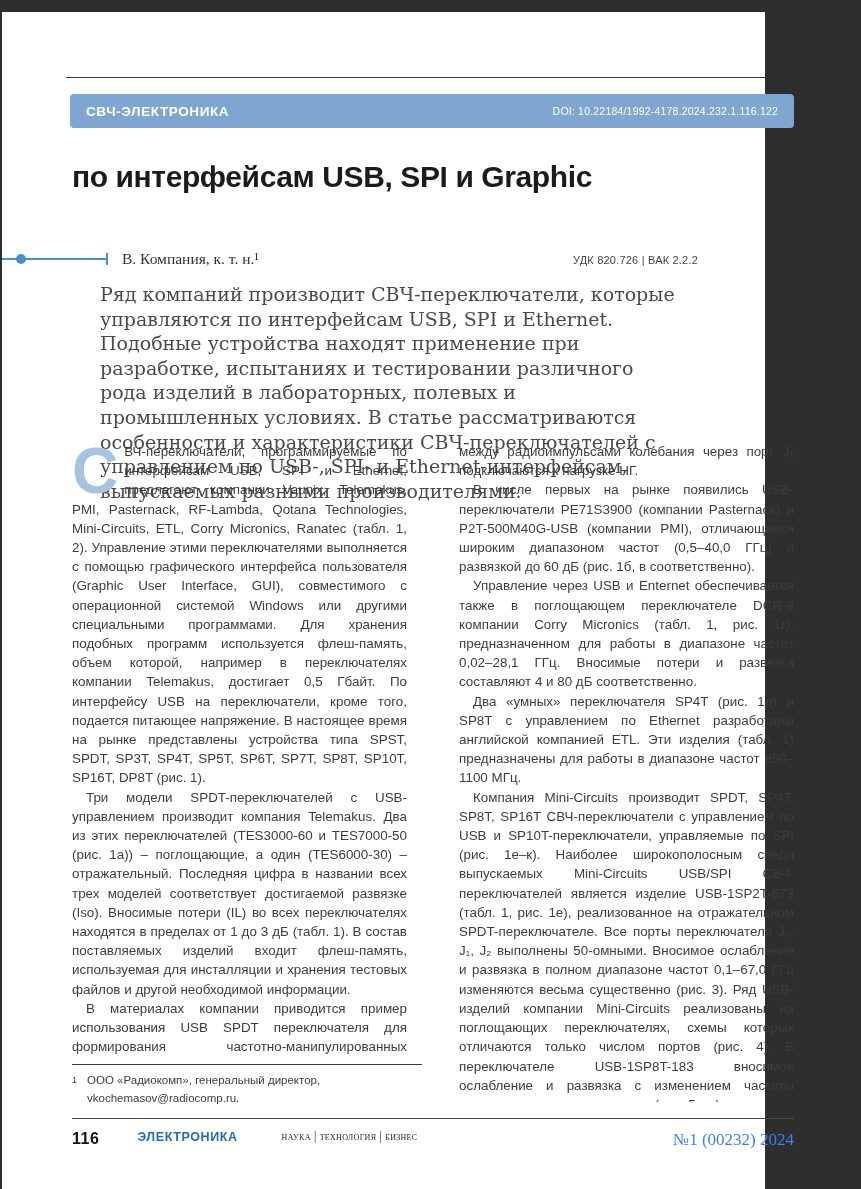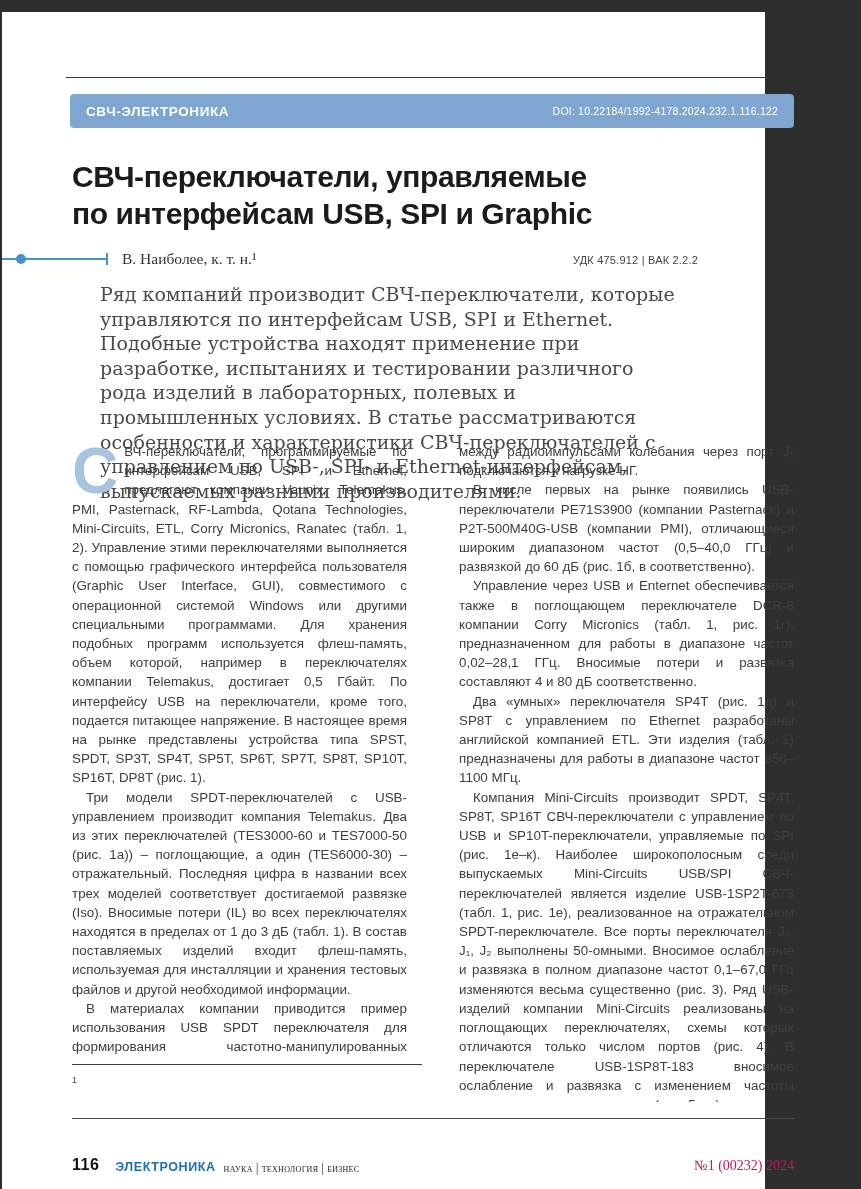--- a/index.html
+++ b/index.html
@@ -87,61 +87,60 @@
   .footnote-body{display:flex;}
   .footnote-marker{
     font-size:9px;vertical-align:top;margin-right:10px;color:#3d3d3d;
   }
   .footer-rule{
     position:absolute;left:70px;top:1106px;width:722px;height:0;
     border-top:1.5px solid #4a4a4a;
   }
   .footer{
     position:absolute;left:70px;top:1118px;width:722px;
-    display:flex;align-items:flex-end;
+    display:flex;align-items:flex-start;gap:22px;
   }
   .footer .pagenum{
     font-size:16px;font-weight:bold;color:#111111;letter-spacing:0.5px;
   }
   .footer .journal{
     font-size:12.5px;font-weight:bold;color:#1f6cb0;letter-spacing:0.6px;margin-left:16px;
   }
   .footer .tagline{
     font-family:"Liberation Serif","DejaVu Serif",serif;
     font-variant:small-caps;
-    font-size:11.5px;color:#222222;margin-left:8px;letter-spacing:0.3px;
+    font-size:11.5px;color:#222222;margin-left:22px;letter-spacing:0.3px;
   }
   .footer .issue{
     margin-left:auto;
     font-family:"Liberation Serif","DejaVu Serif",serif;
-    font-size:14px;color:#be185d;margin-top:28px;
+    font-size:17px;color:#3b82f6;
   }
 </style>
 </head>
 <body>
 
 <div class="page">
 
   <div class="topline"></div>
 
   <div class="headerbar">
     <span class="section">СВЧ-ЭЛЕКТРОНИКА</span>
     <span class="doi">DOI: 10.22184/1992-4178.2024.232.1.116.122</span>
   </div>
 
   <div class="title">
-    <div>СВЧ-переключатели, управляемые</div>
     <div>по интерфейсам USB, SPI и Graphic</div>
   </div>
 
   <div class="author-rule"></div>
   <div class="author-dot"></div>
   <div class="author-tick"></div>
-  <div class="author">В. Наиболее, к. т. н.¹</div>
-  <div class="udk">УДК 475.912 | ВАК 2.2.2</div>
+  <div class="author">В. Компания, к. т. н.¹</div>
+  <div class="udk">УДК 820.726 | ВАК 2.2.2</div>
 
   <div class="abstract">Ряд компаний производит СВЧ-переключатели, которые управляются по интерфейсам USB, SPI и Ethernet. Подобные устройства находят применение при разработке, испытаниях и тестировании различного рода изделий в лабораторных, полевых и промышленных условиях. В статье рассматриваются особенности и характеристики СВЧ-переключателей с управлением по USB-, SPI- и Ethernet-интерфейсам, выпускаемых разными производителями.</div>
 
   <div class="columns">
     <div class="col col-left">
       <p><span class="dropcap">С</span><span>ВЧ-переключатели, программируемые по интерфейсам USB, SPI и Ethernet, предлагают компании Vaunix, Telemakus, PMI, Pasternack, RF-Lambda, Qotana Technologies, Mini-Circuits, ETL, Corry Micronics, Ranatec (табл. 1, 2). Управление этими переключателями выполняется с помощью графического интерфейса пользователя (Graphic User Interface, GUI), совместимого с операционной системой Windows или другими специальными программами. Для хранения подобных программ используется флеш-память, объем которой, например в переключателях компании Telemakus, достигает 0,5 Гбайт. По интерфейсу USB на переключатели, кроме того, подается питающее напряжение. В настоящее время на рынке представлены устройства типа SPST, SPDT, SP3T, SP4T, SP5T, SP6T, SP7T, SP8T, SP10T, SP16T, DP8T (рис. 1).</span></p>
       <p class="indent">Три модели SPDT-переключателей с USB-управлением производит компания Telemakus. Два из этих переключателей (TES3000-60 и TES7000-50 (рис. 1а)) – поглощающие, а один (TES6000-30) – отражательный. Последняя цифра в названии всех трех моделей соответствует достигаемой развязке (Iso). Вносимые потери (IL) во всех переключателях находятся в пределах от 1 до 3 дБ (табл. 1). В состав поставляемых изделий входит флеш-память, используемая для инсталляции и хранения тестовых файлов и другой необходимой информации.</p>
       <p class="indent">В материалах компании приводится пример использования USB SPDT переключателя для формирования частотно-манипулированных сигналов на его общем выходе J₀ при подаче на порты J₁, J₂ различных по частоте колебаний (рис. 2а), а также для формирования на выходе J₂ амплитудно-модулированных сигналов из колебания генератора, поступающего на порт J₀ (рис. 2б). В паузе</p>
     </div>
     <div class="col col-right">
@@ -151,20 +150,24 @@
       <p class="indent">Два «умных» переключателя SP4T (рис. 1д) и SP8T с управлением по Ethernet разработаны английской компанией ETL. Эти изделия (табл. 1) предназначены для работы в диапазоне частот 850–1100 МГц.</p>
       <p class="indent">Компания Mini-Circuits производит SPDT, SP4T, SP8T, SP16T СВЧ-переключатели с управлением по USB и SP10T-переключатели, управляемые по SPI (рис. 1е–к). Наиболее широкополосным среди выпускаемых Mini-Circuits USB/SPI СВЧ-переключателей является изделие USB-1SP2T-673 (табл. 1, рис. 1е), реализованное на отражательном SPDT-переключателе. Все порты переключателя J₀, J₁, J₂ выполнены 50-омными. Вносимое ослабление и развязка в полном диапазоне частот 0,1–67,0 ГГц изменяются весьма существенно (рис. 3). Ряд USB-изделий компании Mini-Circuits реализованы на поглощающих переключателях, схемы которых отличаются только числом портов (рис. 4). В переключателе USB-1SP8T-183 вносимое ослабление и развязка с изменением частоты меняются весьма значительно (рис. 5а–г), а развязка в отдельных случаях зависит весьма сильно от температуры окружающей среды (рис. 5д, е).</p>
 
     </div>
   </div>
 
   <div class="footnote">
     <hr class="footnote-rule">
     <div class="footnote-body">
       <span class="footnote-marker">1</span>
+      <span>
+        <span>ООО «Радиокомп», генеральный директор,</span><br>
+        <span>vkochemasov@radiocomp.ru.</span>
+      </span>
     </div>
   </div>
 
   <div class="footer-rule"></div>
 
   <div class="footer">
     <span class="pagenum">116</span>
     <span class="journal">ЭЛЕКТРОНИКА</span>
     <span class="tagline">наука | технология | бизнес</span>
     <span class="issue">№1 (00232) 2024</span>

